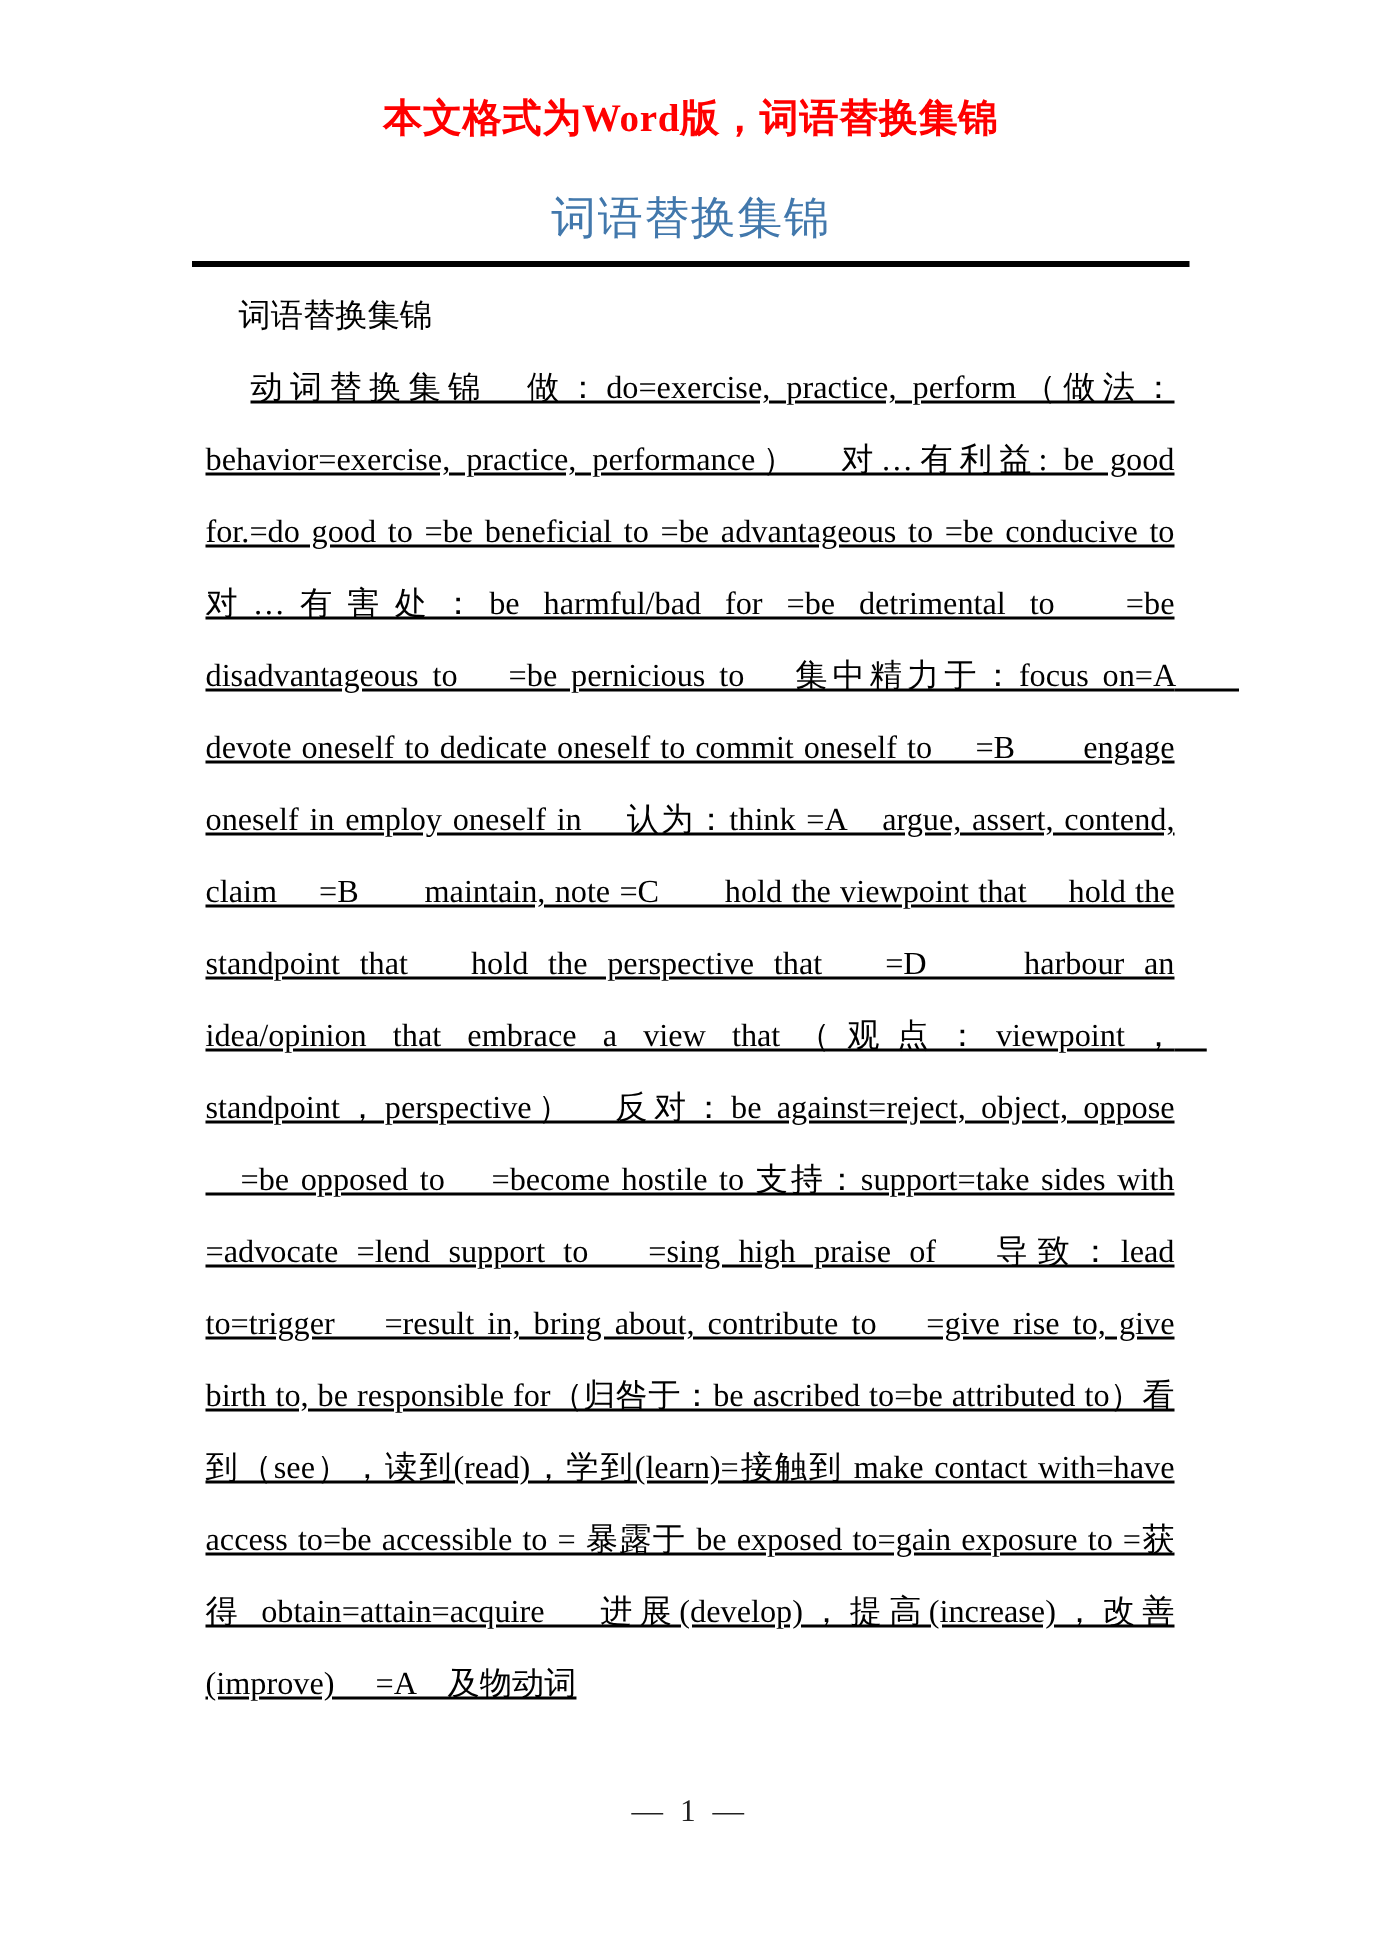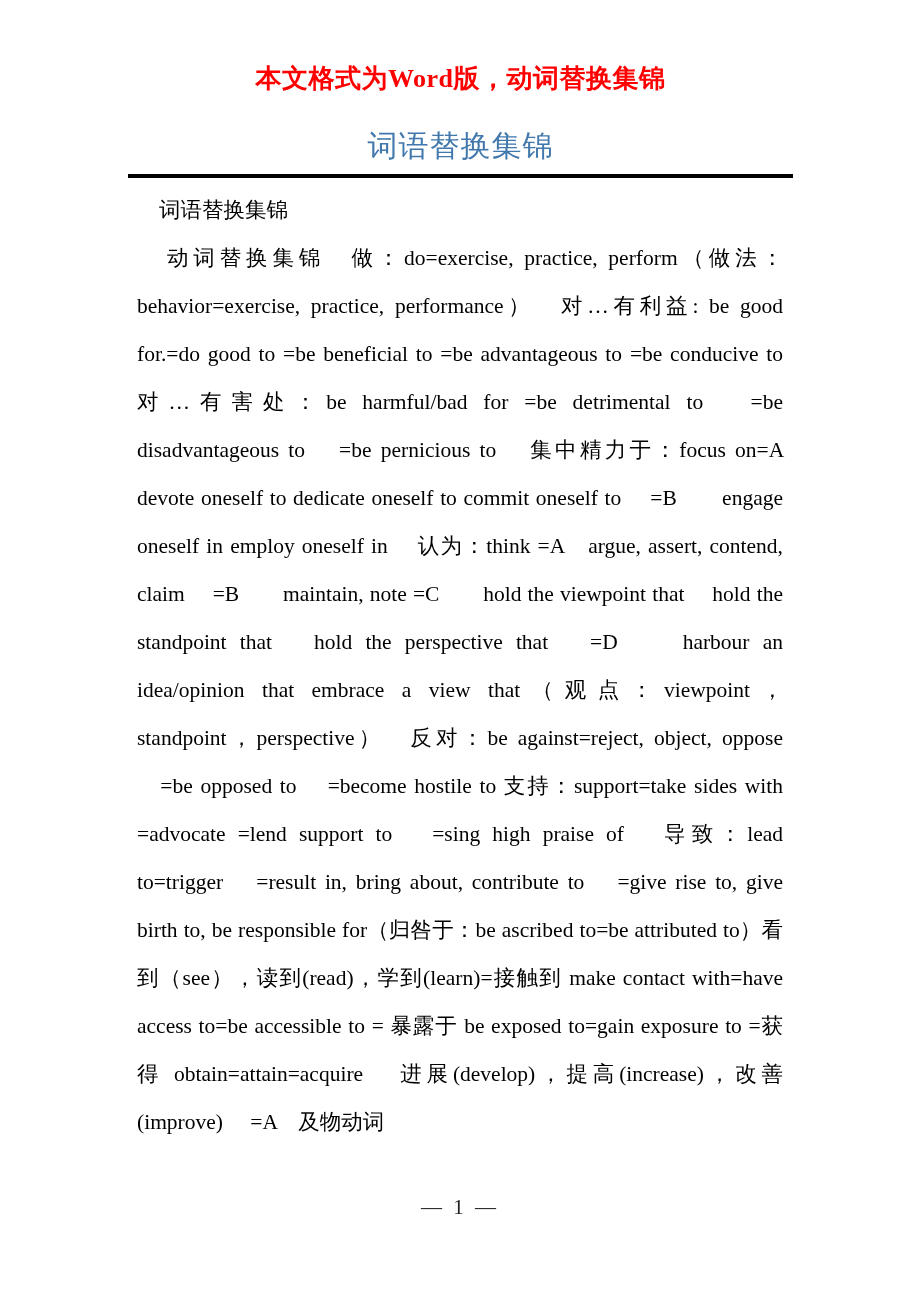--- a/index.html
+++ b/index.html
@@ -80,41 +80,42 @@
   }
   .para.indent1 {
     text-indent: 22px;
   }
   .para.indent2 {
     text-indent: 30px;
   }
   
   .para.flow {
     text-align-last: auto;
+    text-decoration: underline;
   }
 
   
   .footer {
     position: absolute;
     left: 0;
     top: 1192px;
     width: 920px;
     text-align: center;
     font-size: 21px;
     line-height: 30px;
     color: #222222;
     letter-spacing: 3px;
   }
 </style>
 </head>
 <body>
 
 <div class="page">
 
-  <div class="notice">本文格式为Word版，动词替换集锦</div>
+  <div class="notice">本文格式为Word版，词语替换集锦</div>
 
   <div class="doc-title">词语替换集锦</div>
 
   <div class="title-rule"></div>
 
   <div class="body-area">
     <p class="para indent1">词语替换集锦</p>
     <p class="para indent2 flow">动词替换集锦　做：do=exercise, practice, perform（做法：behavior=exercise, practice, performance）　对…有利益: be good for.=do good to =be beneficial to =be advantageous to =be conducive to 对…有害处：be harmful/bad for =be detrimental to 　=be disadvantageous to 　=be pernicious to 　集中精力于：focus on=A　　devote oneself to dedicate oneself to commit oneself to 　=B　　engage oneself in employ oneself in 　认为：think =A　argue, assert, contend, claim 　=B　　maintain, note =C　　hold the viewpoint that 　hold the standpoint that 　hold the perspective that 　=D　　harbour an idea/opinion that embrace a view that（观点：viewpoint，　standpoint，perspective）　反对：be against=reject, object, oppose 　=be opposed to 　=become hostile to 支持：support=take sides with =advocate =lend support to 　=sing high praise of 　导致：lead to=trigger 　=result in, bring about, contribute to 　=give rise to, give birth to, be responsible for（归咎于：be ascribed to=be attributed to）看到（see），读到(read)，学到(learn)=接触到 make contact with=have access to=be accessible to = 暴露于 be exposed to=gain exposure to =获得 obtain=attain=acquire 　进展(develop)，提高(increase)，改善(improve) 　=A　及物动词</p>
   </div>
 

